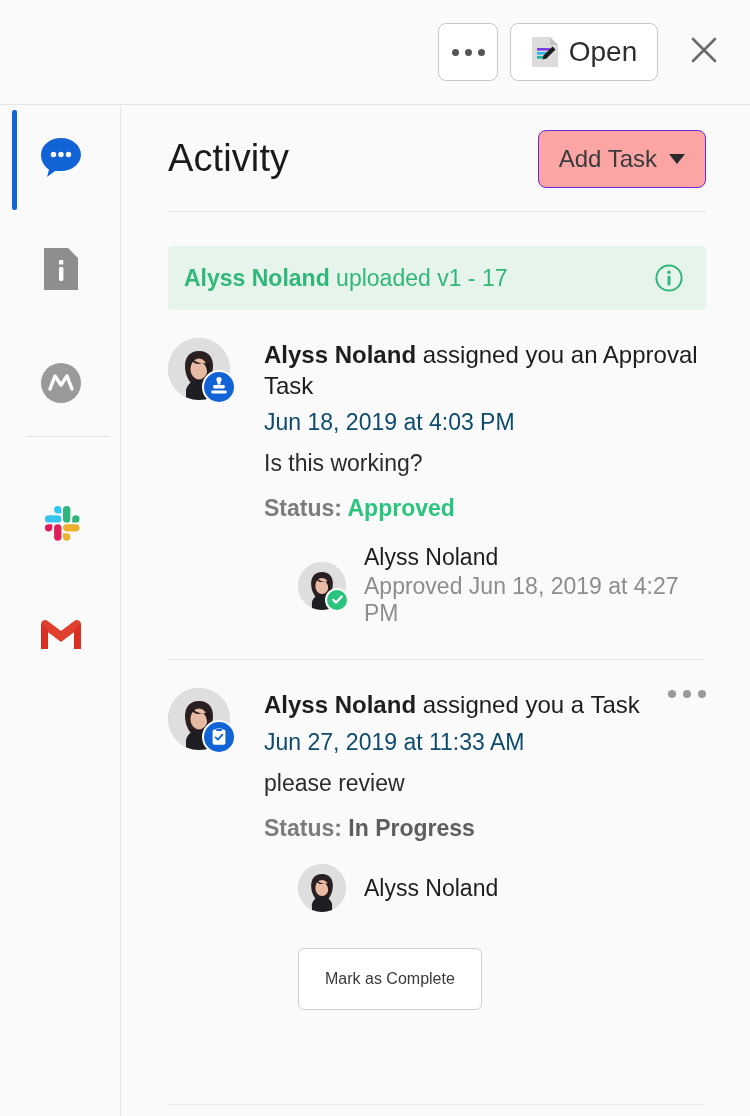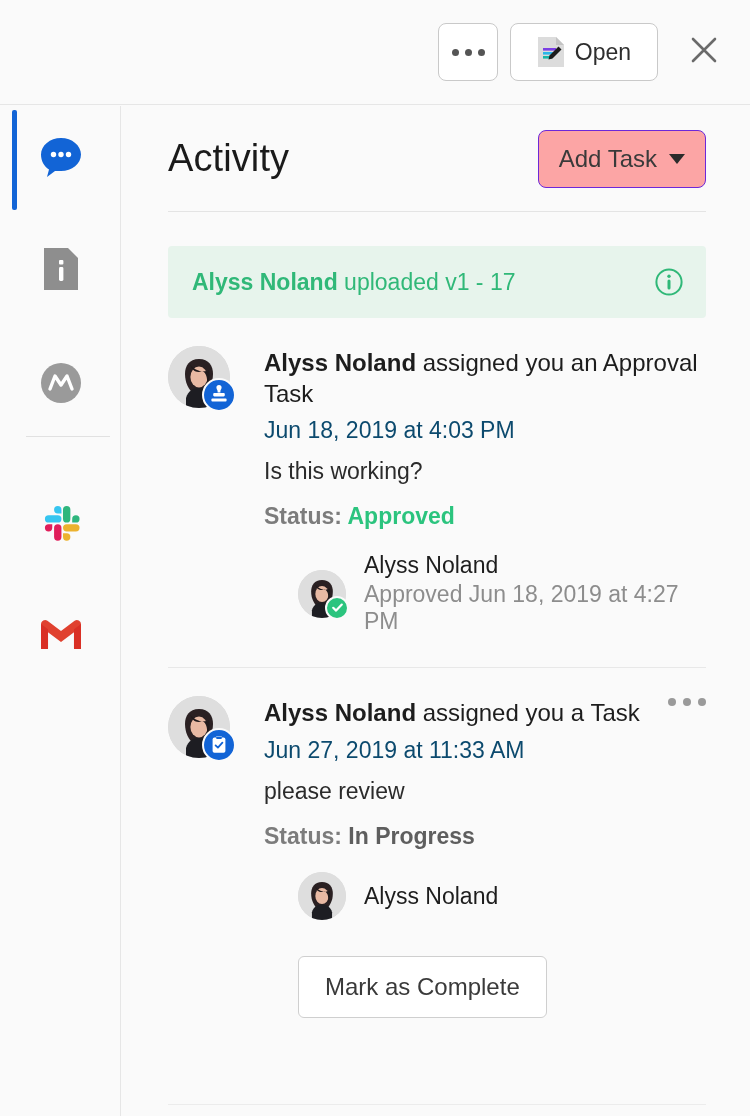--- a/index.html
+++ b/index.html
@@ -26,21 +26,21 @@
     background:#fff; display:flex; align-items:center; justify-content:center;
     gap:6px; cursor:pointer;
   }
   .btn-more .dot{ width:7px; height:7px; border-radius:50%; background:#555; }
 
   .btn-open{
     height:58px; min-width:148px; border:1px solid #c9c9c9; border-radius:8px;
     background:#fff; display:flex; align-items:center; justify-content:center;
     gap:10px; padding:0 18px; cursor:pointer;
   }
-  .btn-open .label{ font-size:23px; color:#2e2e2e; }
+  .btn-open .label{ font-size:28px; color:#2e2e2e; }
 
   .doc-icon{ width:28px; height:32px; display:block; }
 
   .btn-share{
     height:58px; min-width:130px; border:none; border-radius:8px;
     background:#0b5ed7; color:#fff; font-size:24px; font-weight:bold;
     font-family:"Liberation Sans", sans-serif;
     display:flex; align-items:center; justify-content:center;
     padding:0 22px; cursor:pointer;
   }
@@ -90,23 +90,23 @@
     width:0; height:0; border-left:8px solid transparent;
     border-right:8px solid transparent; border-top:10px solid #2b2b2b;
   }
 
   .rule{ height:1px; background:#e4e4e4; margin:0 44px 0 46px; }
 
   .body{ padding:0 44px 0 46px; }
 
   
   .banner{
-    margin-top:34px; height:72px; background:#e7f4ec; border-radius:4px;
+    margin-top:34px; height:64px; background:#e7f4ec; border-radius:4px;
     display:flex; align-items:center; justify-content:space-between;
-    padding:0 22px 0 24px;
+    padding:0 22px 0 16px;
   }
   .banner-text{ font-size:23px; color:#30b878; }
   .banner-text b{ font-weight:bold; }
   .info-circle{ width:30px; height:30px; display:block; }
 
   
   .entry{ position:relative; padding-top:28px; }
 
   .entry-row{ display:flex; gap:16px; }
 
@@ -144,21 +144,21 @@
     position:absolute; right:-3px; bottom:-2px; width:24px; height:24px;
     border-radius:50%; background:#2bc47e; border:2px solid #fafafa;
     display:flex; align-items:center; justify-content:center;
   }
   .assignee-text .nm{ font-size:23px; color:#1d1d1d; }
   .assignee-text .sub{ font-size:23px; color:#8d8d8d; margin-top:2px; }
 
   .btn-complete{
     margin-top:36px; margin-left:34px; height:62px; padding:0 26px;
     border:1px solid #cfcfcf; border-radius:6px; background:#fff;
-    font-size:24px; color:#3a3a3a; font-family:"Liberation Sans", sans-serif;
+    font-size:16px; color:#3a3a3a; font-family:"Liberation Sans", sans-serif;
     cursor:pointer; display:inline-flex; align-items:center;
   }
 
   .entry-rule{ height:1px; background:#e8e8e8; margin-top:32px; }
   .bottom-rule{
     position:absolute; left:46px; right:44px; top:998px; height:1px; background:#ececec;
   }
 </style>
 </head>
 <body>

